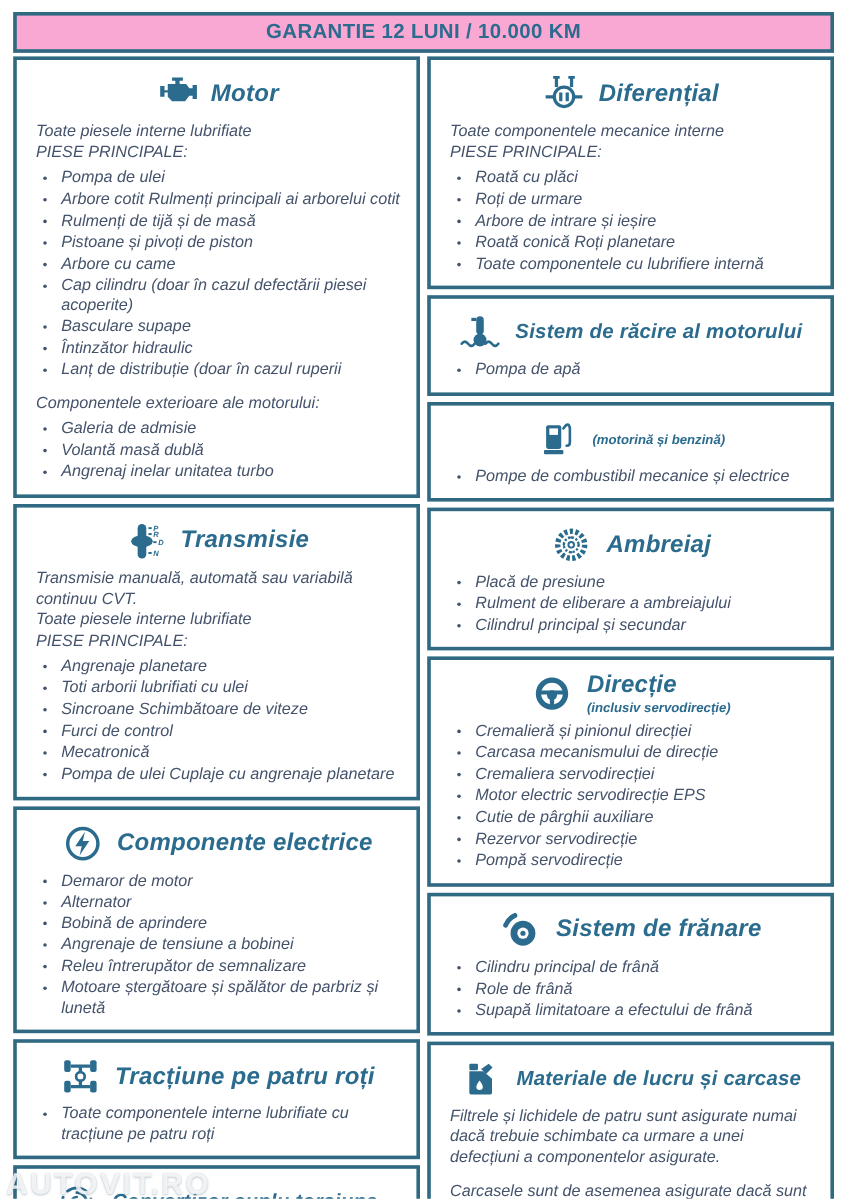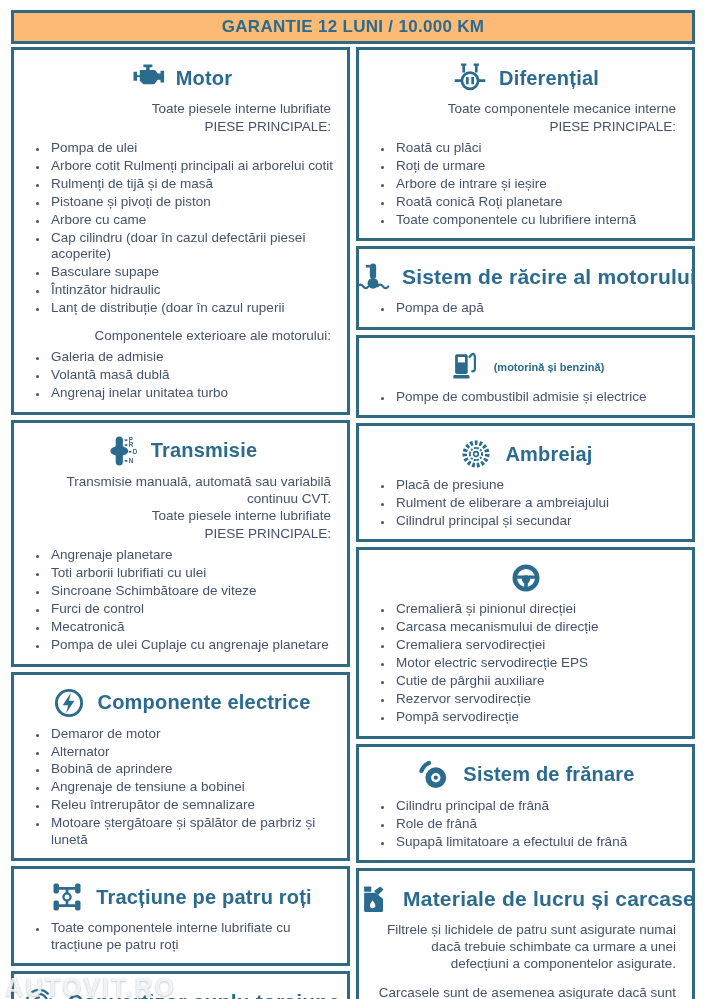--- a/index.html
+++ b/index.html
@@ -9,49 +9,50 @@
   }
   *{box-sizing:border-box;margin:0;padding:0}
   html,body{background:#ffffff}
   body{
     width:706px;height:999px;position:relative;overflow:hidden;
     font-family:"Liberation Sans", sans-serif;
   }
   .page{padding:10px 11px 6px}
   .header-box{
     border:3px solid var(--border);
-    text-align:center;padding:4px 6px;margin-bottom:3px;background:#fdba74;
+    text-align:center;padding:4px 6px;margin-bottom:3px;background:#f9a8d4;
   }
   .header-title{
     font-size:17px;font-weight:bold;color:var(--accent);letter-spacing:.3px;
   }
   .columns{display:flex;gap:6px;align-items:stretch;min-height:944px}
   .col{flex:1;min-width:0;display:flex;flex-direction:column;gap:5px}
   .box{
     border:3px solid var(--border);background:#fff;
     padding:2px 8px 8px;
+    font-style:italic;
   }
   .col .box:last-child{flex:1}
   .head{
     display:flex;align-items:center;justify-content:center;
     gap:11px;margin:8px 4px 5px;
   }
   .icon{color:var(--accent);display:flex;flex:0 0 auto}
   .icon svg{width:36px;height:36px}
   .twrap{display:flex;flex-direction:column;align-items:flex-start}
   .title{
     font-weight:bold;color:var(--accent);font-size:20px;line-height:1.05;
     letter-spacing:.2px;white-space:nowrap;
   }
-  .title.small{font-size:21px}
+  .title.small{font-size:17px}
   .subtitle{
     font-weight:bold;color:var(--accent);font-size:11px;margin-top:2px;line-height:1.1;
   }
   .center{
-    text-align:right;color:var(--body);font-size:13.5px;line-height:1.25;
+    text-align:left;color:var(--body);font-size:13.5px;line-height:1.25;
     margin:1px 8px;
   }
   .center.gap{margin-top:12px}
   ul.bullets{margin:4px 0 2px;padding-left:27px;color:var(--body);list-style:disc}
   ul.bullets li{
     font-size:13.5px;line-height:1.22;margin:1.5px 0;padding-left:2px;
     text-align:left;
   }
   ul.bullets li::marker{font-size:11px}
   .watermark{
@@ -308,21 +309,21 @@
             <span class="icon">
               <svg viewBox="0 0 40 40">
                 <use href="#fuel-pump-icon"></use>
               </svg>
             </span>
             <span class="twrap">
               <span class="subtitle">(motorină și benzină)</span>
             </span>
           </div>
           <ul class="bullets">
-            <li>Pompe de combustibil admisie și electrice</li>
+            <li>Pompe de combustibil mecanice și electrice</li>
           </ul>
         </section>
         <section class="box">
           <div class="head">
             <span class="icon">
               <svg viewBox="0 0 40 40">
                 <use href="#clutch-disc-icon"></use>
               </svg>
             </span>
             <span class="twrap">
@@ -334,20 +335,24 @@
             <li>Rulment de eliberare a ambreiajului</li>
             <li>Cilindrul principal și secundar</li>
           </ul>
         </section>
         <section class="box">
           <div class="head">
             <span class="icon">
               <svg viewBox="0 0 40 40">
                 <use href="#steering-wheel-icon"></use>
               </svg>
+            </span>
+            <span class="twrap">
+              <span class="title">Direcție</span>
+              <span class="subtitle">(inclusiv servodirecție)</span>
             </span>
           </div>
           <ul class="bullets">
             <li>Cremalieră și pinionul direcției</li>
             <li>Carcasa mecanismului de direcție</li>
             <li>Cremaliera servodirecției</li>
             <li>Motor electric servodirecție EPS</li>
             <li>Cutie de pârghii auxiliare</li>
             <li>Rezervor servodirecție</li>
             <li>Pompă servodirecție</li>

